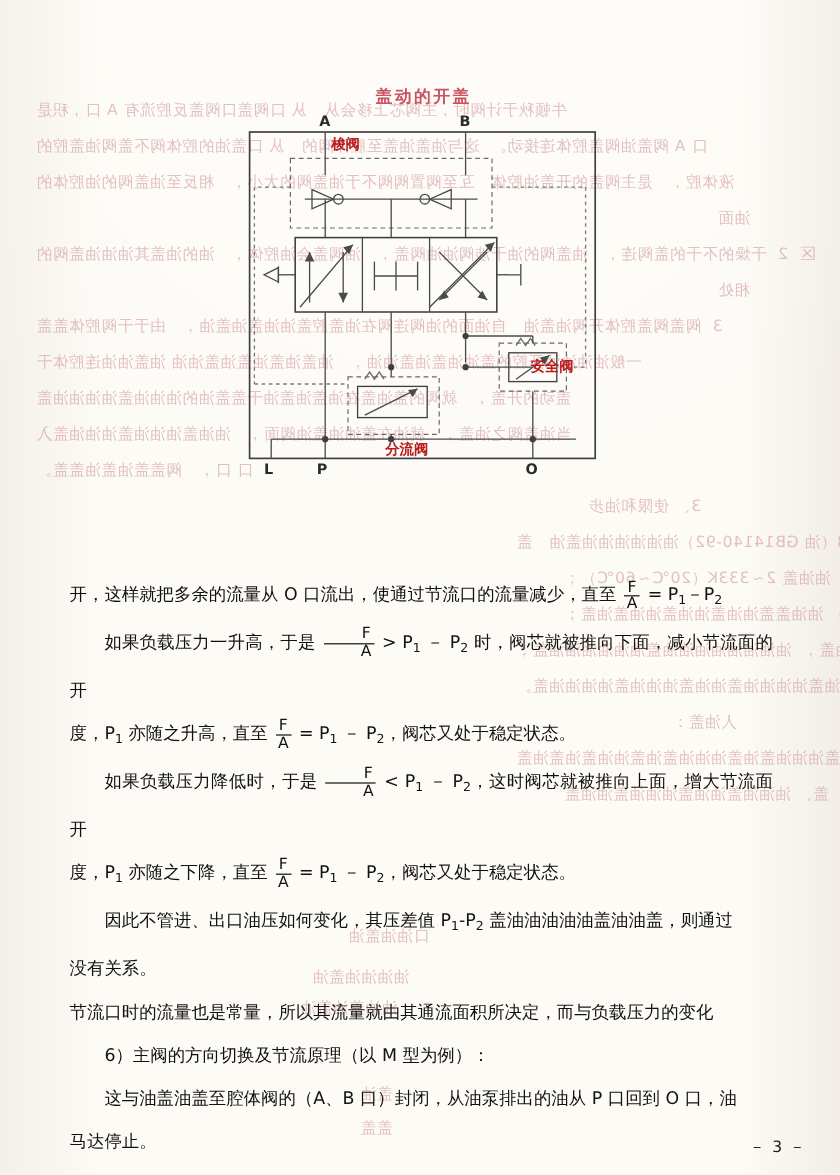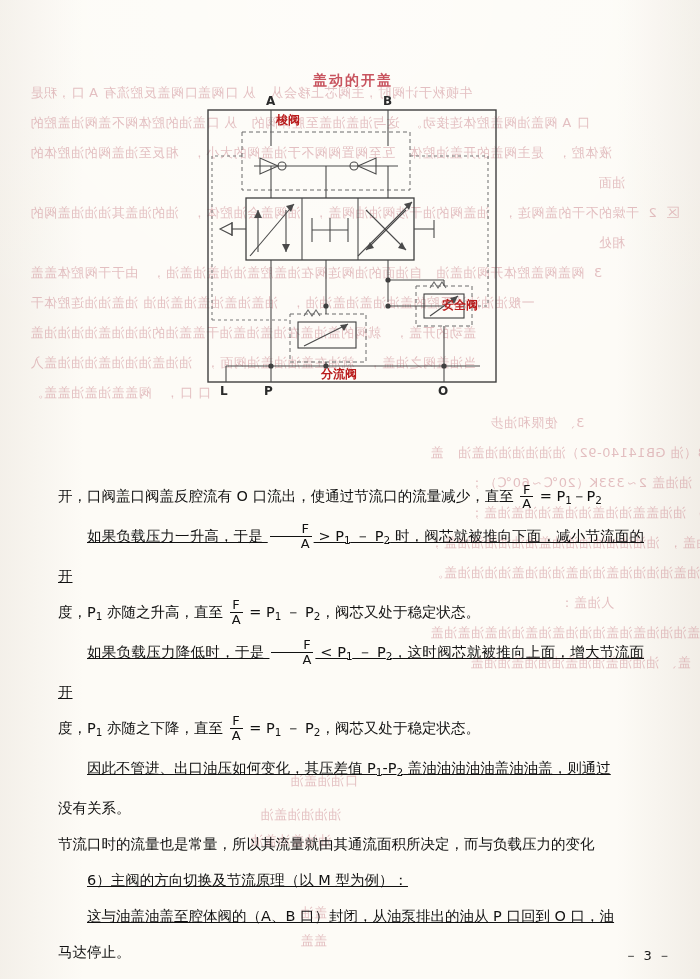--- a/index.html
+++ b/index.html
@@ -59,21 +59,21 @@
   
   #body-text{
     position:absolute;
     left:58px; top:478px;
     width:586px;
     font-size:14.5px;
     line-height:36px;
     color:#111;
   }
   .para{margin:0 0 0 0;text-align:justify;}
-  .para.indent{text-indent:2em;text-decoration:underline;}
+  .para.indent{text-indent:2em;}
   .frac{
     display:inline-block;
     vertical-align:-0.55em;
     text-align:center;
     font-size:13px;
     line-height:1.05;
     margin:0 2px;
   }
   .frac .num{display:block;padding:0 2px;}
   .frac .den{display:block;border-top:1px solid #111;padding:0 2px;}
@@ -224,21 +224,21 @@
   <span class="lbl" style="left:78px;top:42px;">梭阀</span>
   <span class="lbl" style="left:244px;top:196px;margin-top:31px;">安全阀</span>
   <span class="lbl" style="left:123px;top:296px;">分流阀</span>
   <span class="lbl blk" style="left:22px;top:314px;">L</span>
   <span class="lbl blk" style="left:66px;top:314px;">P</span>
   <span class="lbl blk" style="left:240px;top:314px;">O</span>
 </div>
 
 <div id="body-text">
 
-  <p class="para"><span>开，口阀盖口阀盖反腔流有 O 口流出，使通过节流口的流量减少，直至 </span><span class="frac"><span class="num">F</span><span class="den">A</span></span><span> = P</span><span class="sub">1</span><span>－P</span><span class="sub">2</span></p>
+  <p class="para"><span>开，这样就把多余的流量从 O 口流出，使通过节流口的流量减少，直至 </span><span class="frac"><span class="num">F</span><span class="den">A</span></span><span> = P</span><span class="sub">1</span><span>－P</span><span class="sub">2</span></p>
 
 
   <p class="para indent"><span>如果负载压力一升高，于是 </span><span class="frac"><span class="num">F</span><span class="den">A</span></span><span> &gt; P</span><span class="sub">1</span><span> － P</span><span class="sub">2</span><span> 时，阀芯就被推向下面，减小节流面的开</span></p>
 
   <p class="para"><span>度，P</span><span class="sub">1</span><span> 亦随之升高，直至 </span><span class="frac"><span class="num">F</span><span class="den">A</span></span><span> = P</span><span class="sub">1</span><span> － P</span><span class="sub">2</span><span>，阀芯又处于稳定状态。</span></p>
 
   <p class="para indent"><span>如果负载压力降低时，于是 </span><span class="frac"><span class="num">F</span><span class="den">A</span></span><span> &lt; P</span><span class="sub">1</span><span> － P</span><span class="sub">2</span><span>，这时阀芯就被推向上面，增大节流面开</span></p>
 
   <p class="para"><span>度，P</span><span class="sub">1</span><span> 亦随之下降，直至 </span><span class="frac"><span class="num">F</span><span class="den">A</span></span><span> = P</span><span class="sub">1</span><span> － P</span><span class="sub">2</span><span>，阀芯又处于稳定状态。</span></p>
 

